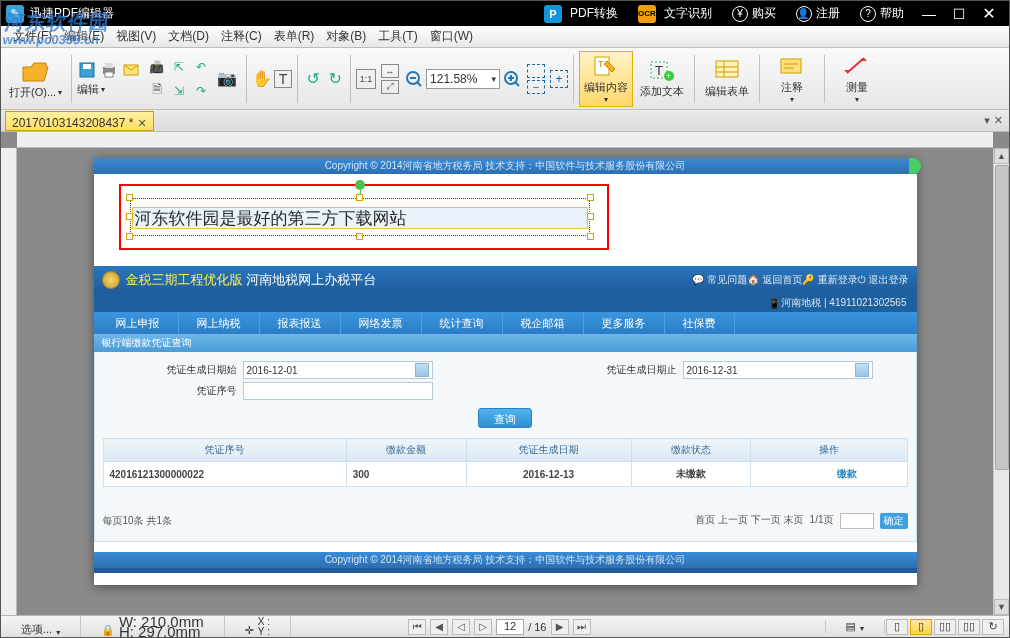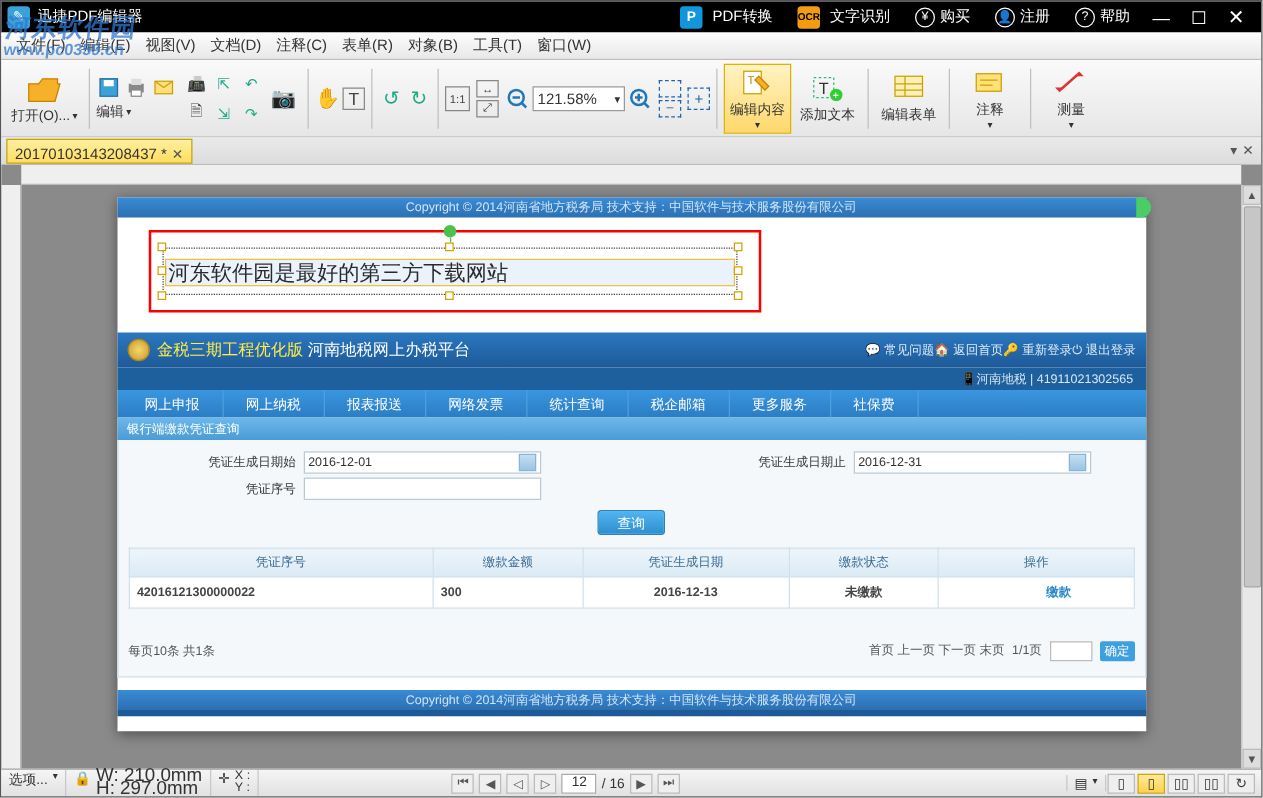--- a/index.html
+++ b/index.html
@@ -90,21 +90,21 @@
 .wp-foot { height:16px; background:linear-gradient(#3a8bd6,#2c6fb1); color:#cfe4f6; font-size:10px; display:flex; align-items:center; justify-content:center; margin-top:10px; }
 .wp-foot-bottom { height:5px; background:#1e5a98; }
 
 
 .v-scroll { position:absolute; right:0; top:16px; bottom:0; width:16px; background:#e8e8e8; border-left:1px solid #c6c6c6; display:flex; flex-direction:column; }
 .v-scroll .arrow { height:16px; background:#ddd; border:1px solid #bbb; display:flex; align-items:center; justify-content:center; font-size:9px; color:#555; }
 .v-scroll .thumb { width:14px; background:#c6c6c6; border:1px solid #a8a8a8; margin:1px; border-radius:2px; }
 
 
 .status-bar { position:absolute; bottom:0; left:0; right:0; height:22px; background:linear-gradient(#f5f5f5,#e1e1e1); border-top:1px solid #b6b6b6; display:flex; align-items:center; font-size:11px; color:#333; }
-.status-bar .seg { padding:0 6px; border-right:1px solid #c8c8c8; height:100%; display:flex; align-items:flex-start; gap:4px; }
+.status-bar .seg { padding:0 20px; border-right:1px solid #c8c8c8; height:100%; display:flex; align-items:flex-end; gap:4px; }
 .status-bar .center-nav { margin:0 auto; display:flex; align-items:center; gap:4px; }
 .status-bar .nav-btn { width:18px; height:16px; border:1px solid #bbb; background:#efefef; display:flex; align-items:center; justify-content:center; font-size:10px; color:#555; }
 .status-bar .page-box { width:28px; height:16px; background:#fff; border:1px solid #aaa; text-align:center; }
 .status-bar .view-btn { width:22px; height:16px; border:1px solid #bbb; background:#efefef; margin:0 1px; display:flex; align-items:center; justify-content:center; }
 .status-bar .view-btn.active { background:linear-gradient(#ffe99a,#ffd24d); border-color:#d4a500; }
 
 .watermark { position:absolute; top:3px; left:3px; width:200px; height:48px; pointer-events:none; display:flex; flex-direction:column; justify-content:center; font-family:Arial; font-weight:bold; transform:skewX(-6deg); opacity:0.75; }
 .watermark .wm1 { font-size:20px; color:#2e78cf; letter-spacing:1px; }
 .watermark .wm2 { font-size:13px; color:#2e78cf; margin-top:-4px; }
 

